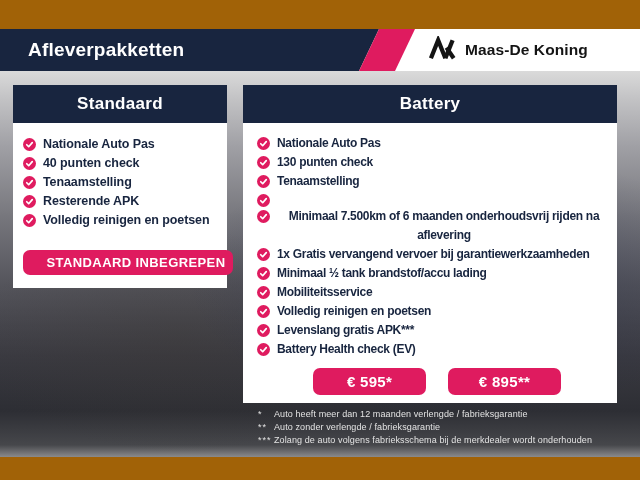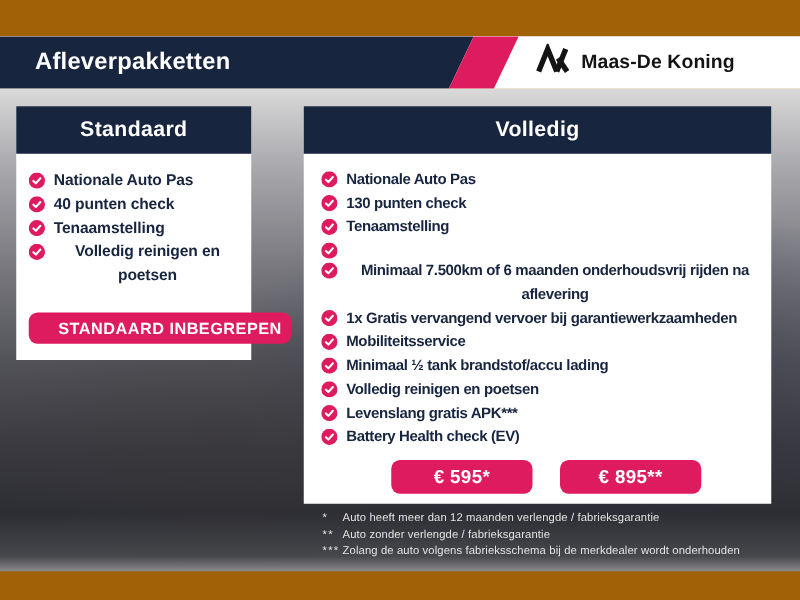--- a/index.html
+++ b/index.html
@@ -32,21 +32,21 @@
     clip-path:polygon(379px 0,415px 0,395px 100%,359px 100%);}
   .header-title{
     position:absolute;left:28px;top:0;height:42px;line-height:42px;
     color:#fff;font-size:19px;font-weight:bold;letter-spacing:.2px;}
   .brand{position:absolute;left:428px;top:0;height:42px;display:flex;align-items:center;gap:8px;}
   .brand-mark{display:block;}
   .brand-text{font-size:15.5px;font-weight:bold;color:var(--brand-ink);letter-spacing:.1px;}
 
   
   .card{position:absolute;background:var(--card-bg);}
-  .card-standaard{left:13px;top:85px;width:188px;height:203px;}
+  .card-standaard{left:13px;top:85px;width:214px;height:203px;}
   .card-approved{left:243px;top:85px;width:374px;height:318px;}
   .card-header{
     height:38px;line-height:38px;background:var(--navy);color:#fff;
     text-align:center;font-size:17px;font-weight:bold;letter-spacing:.3px;}
   .card-body{position:relative;}
   .card-standaard .card-body{padding:12px 8px 0 10px;}
   .card-approved .card-body{padding:11px 6px 0 14px;}
 
   .check-row{display:flex;align-items:flex-start;line-height:19px;color:var(--navy);font-weight:bold;}
   .card-standaard .check-row{font-size:12.5px;letter-spacing:-.1px;}
@@ -130,29 +130,38 @@
             </span>
             <span class="chk-label">Tenaamstelling</span>
           </div>
           <div class="check-row">
             <span class="chk">
               <svg width="13" height="13" viewBox="0 0 16 16">
                 <circle cx="8" cy="8" r="8" style="fill:var(--pink)"></circle>
                 <path d="M4.6 8.3 L7 10.7 L11.4 5.7" fill="none" stroke="#fff" stroke-width="2.1" stroke-linecap="round" stroke-linejoin="round"></path>
               </svg>
             </span>
+            <span class="chk-label">Resterende APK</span>
+          </div>
+          <div class="check-row">
+            <span class="chk">
+              <svg width="13" height="13" viewBox="0 0 16 16">
+                <circle cx="8" cy="8" r="8" style="fill:var(--pink)"></circle>
+                <path d="M4.6 8.3 L7 10.7 L11.4 5.7" fill="none" stroke="#fff" stroke-width="2.1" stroke-linecap="round" stroke-linejoin="round"></path>
+              </svg>
+            </span>
             <span class="chk-label">Volledig reinigen en poetsen</span>
           </div>
         </div>
     </div>
     <div class="pill-button">STANDAARD INBEGREPEN</div>
   </div>
 
   <div class="card card-approved">
-    <div class="card-header">Volledig</div>
+    <div class="card-header">Battery</div>
     <div class="card-body">
       <div>
           <div class="check-row">
             <span class="chk">
               <svg width="13" height="13" viewBox="0 0 16 16">
                 <circle cx="8" cy="8" r="8" style="fill:var(--pink)"></circle>
                 <path d="M4.6 8.3 L7 10.7 L11.4 5.7" fill="none" stroke="#fff" stroke-width="2.1" stroke-linecap="round" stroke-linejoin="round"></path>
               </svg>
             </span>
             <span class="chk-label">Nationale Auto Pas</span>
@@ -201,30 +210,30 @@
             </span>
             <span class="chk-label">1x Gratis vervangend vervoer bij garantiewerkzaamheden</span>
           </div>
           <div class="check-row">
             <span class="chk">
               <svg width="13" height="13" viewBox="0 0 16 16">
                 <circle cx="8" cy="8" r="8" style="fill:var(--pink)"></circle>
                 <path d="M4.6 8.3 L7 10.7 L11.4 5.7" fill="none" stroke="#fff" stroke-width="2.1" stroke-linecap="round" stroke-linejoin="round"></path>
               </svg>
             </span>
+            <span class="chk-label">Minimaal ½ tank brandstof/accu lading</span>
+          </div>
+          <div class="check-row">
+            <span class="chk">
+              <svg width="13" height="13" viewBox="0 0 16 16">
+                <circle cx="8" cy="8" r="8" style="fill:var(--pink)"></circle>
+                <path d="M4.6 8.3 L7 10.7 L11.4 5.7" fill="none" stroke="#fff" stroke-width="2.1" stroke-linecap="round" stroke-linejoin="round"></path>
+              </svg>
+            </span>
             <span class="chk-label">Mobiliteitsservice</span>
-          </div>
-          <div class="check-row">
-            <span class="chk">
-              <svg width="13" height="13" viewBox="0 0 16 16">
-                <circle cx="8" cy="8" r="8" style="fill:var(--pink)"></circle>
-                <path d="M4.6 8.3 L7 10.7 L11.4 5.7" fill="none" stroke="#fff" stroke-width="2.1" stroke-linecap="round" stroke-linejoin="round"></path>
-              </svg>
-            </span>
-            <span class="chk-label">Minimaal ½ tank brandstof/accu lading</span>
           </div>
           <div class="check-row">
             <span class="chk">
               <svg width="13" height="13" viewBox="0 0 16 16">
                 <circle cx="8" cy="8" r="8" style="fill:var(--pink)"></circle>
                 <path d="M4.6 8.3 L7 10.7 L11.4 5.7" fill="none" stroke="#fff" stroke-width="2.1" stroke-linecap="round" stroke-linejoin="round"></path>
               </svg>
             </span>
             <span class="chk-label">Volledig reinigen en poetsen</span>
           </div>

